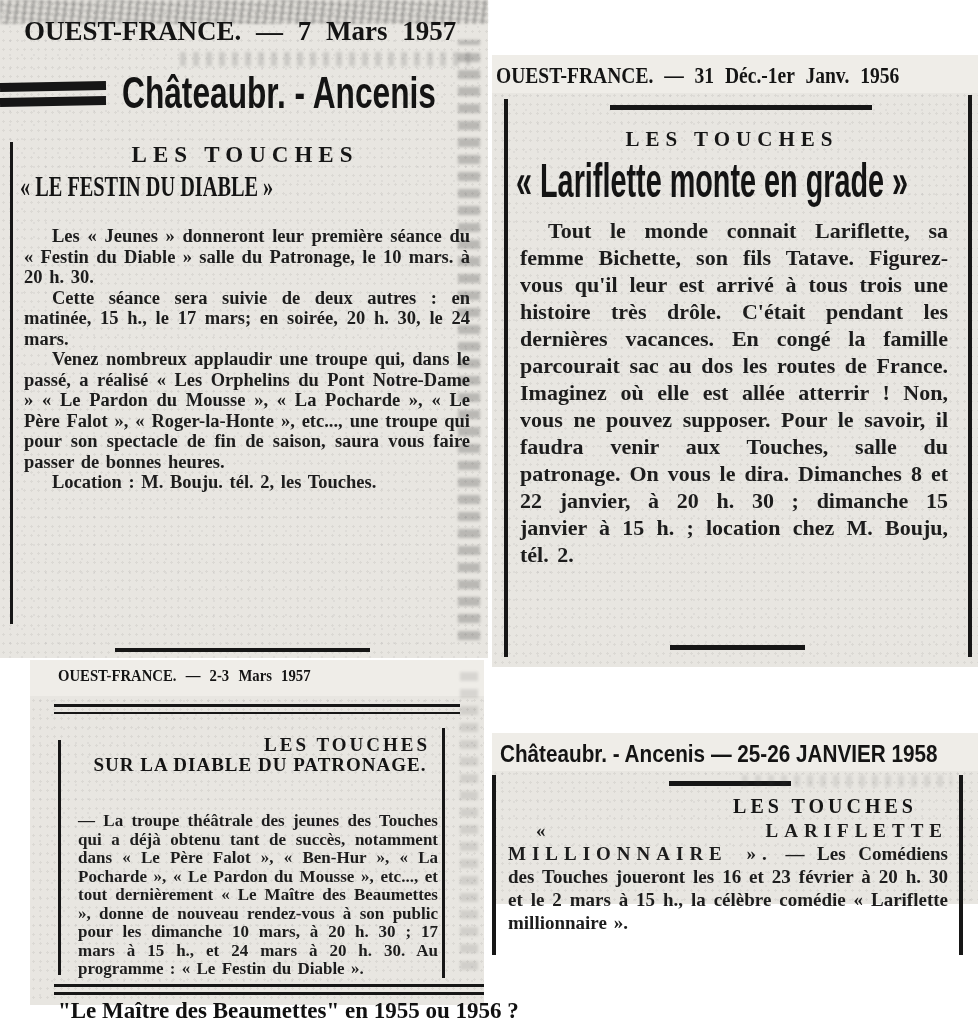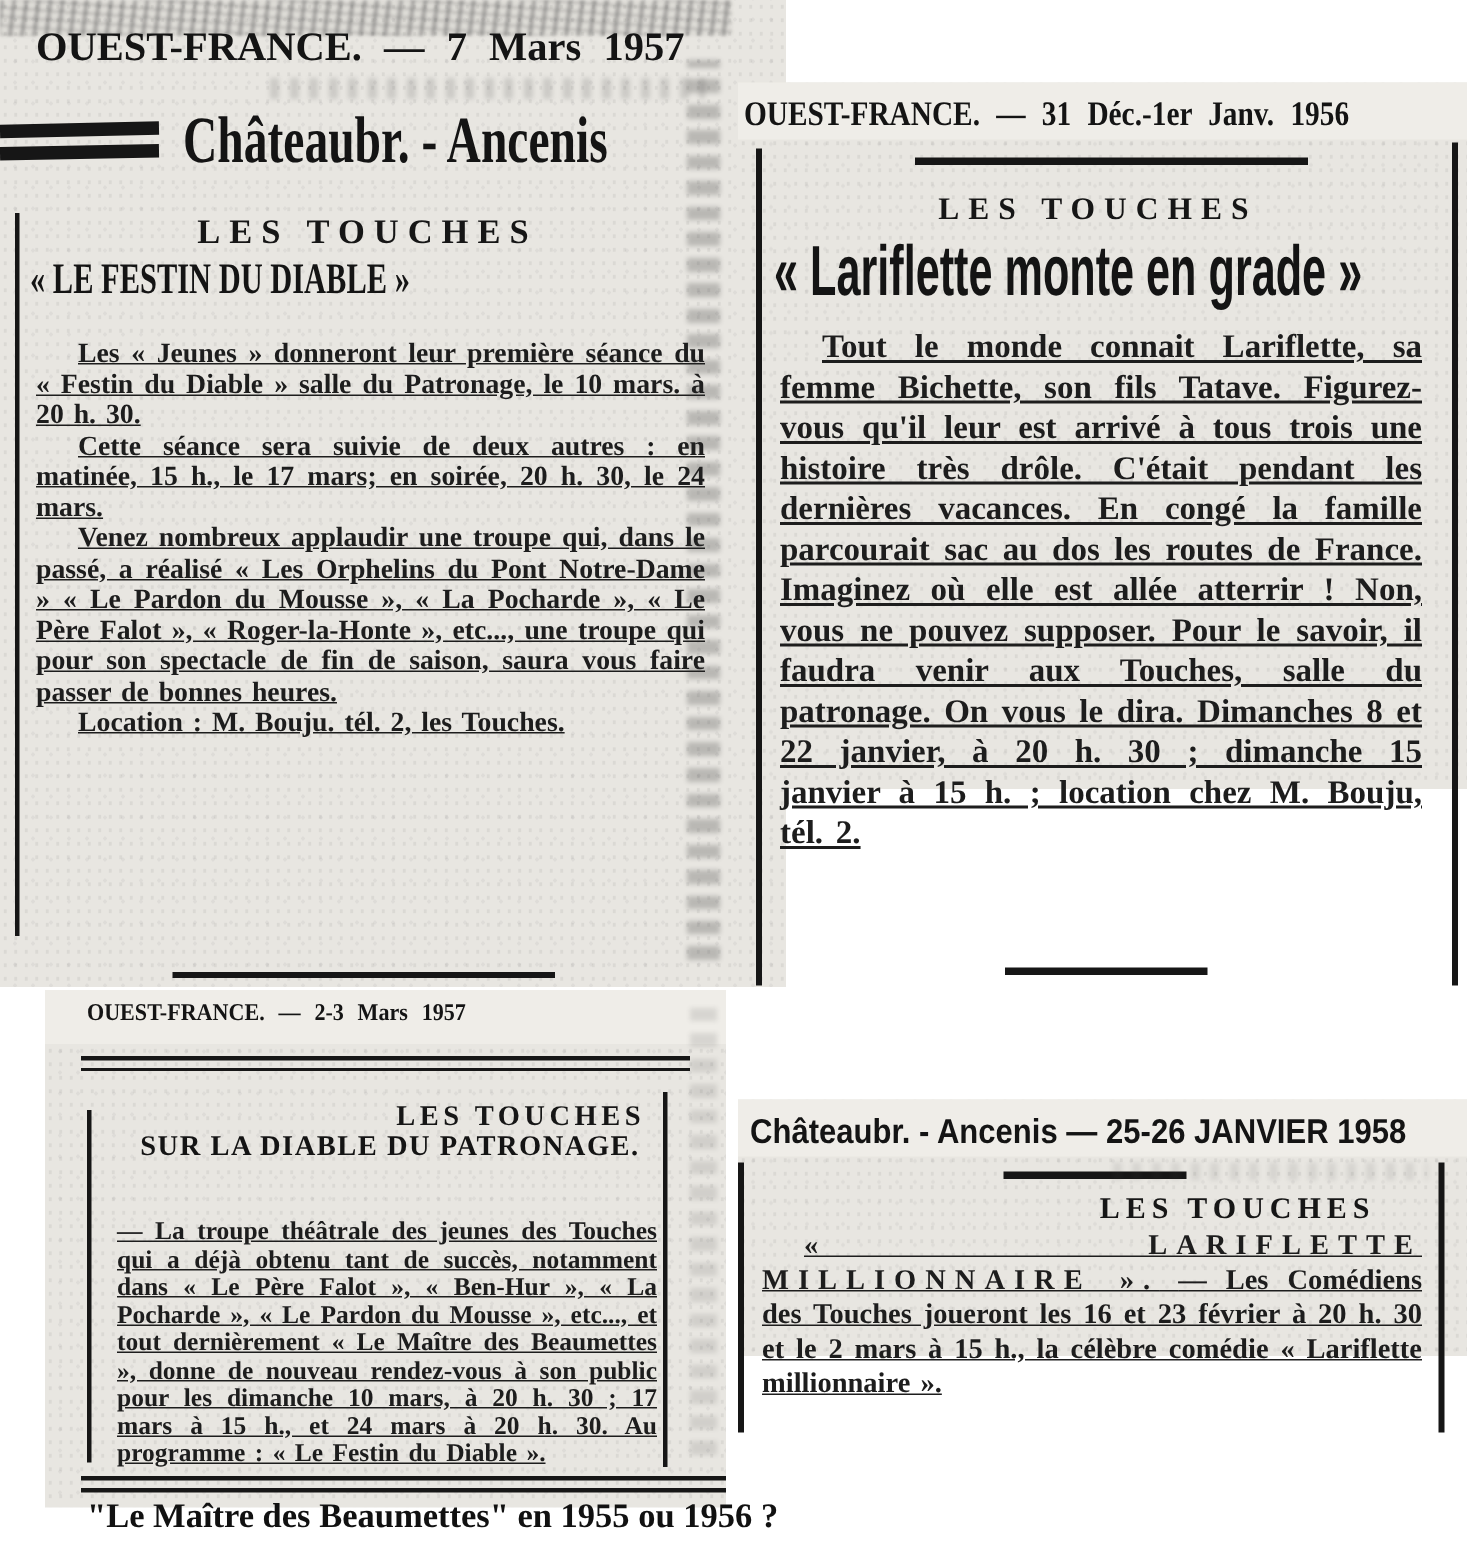--- a/index.html
+++ b/index.html
@@ -8,47 +8,47 @@
   .paper{position:absolute;background-color:#e8e6e1;
          background-image:radial-gradient(rgba(40,40,40,.07) 1px,transparent 1.1px),
                           radial-gradient(rgba(40,40,40,.05) 1px,transparent 1.3px);
          background-size:7px 9px,12px 14px;background-position:0 0,4px 6px;}
   .band{position:absolute;left:0;right:0;background:#efede8;}
   .rule{position:absolute;background:#161616;}
   .squeeze{display:inline-block;white-space:nowrap;transform-origin:0 50%;}
   .masthead{position:absolute;font-weight:bold;white-space:nowrap;color:#141414;}
   .kicker{position:absolute;font-weight:bold;letter-spacing:6px;color:#161616;}
   .bodycol{position:absolute;text-align:justify;font-weight:bold;color:#1d1d1d;}
-  .bodycol p{margin:0;text-indent:28px;text-decoration:underline;}
+  .bodycol p{margin:0;text-indent:28px;}
   .bodycol p.noindent{text-indent:0;margin-top:36px;}
   .noise{position:absolute;pointer-events:none;}
   .noise.vstrip{background:repeating-linear-gradient(0deg,rgba(45,45,45,.55) 0 9px,transparent 9px 17px);
                 filter:blur(1.6px);opacity:.45;}
   .noise.hsmudge{background:repeating-linear-gradient(90deg,rgba(70,70,70,.5) 0 6px,transparent 6px 13px);
                  filter:blur(1.8px);opacity:.35;}
   .noise.topband{background:repeating-linear-gradient(97deg,rgba(70,70,70,.45) 0 3px,rgba(180,178,172,.25) 3px 8px),
                  repeating-linear-gradient(4deg,rgba(90,90,90,.3) 0 2px,transparent 2px 6px);
                  filter:blur(1px);opacity:.8;}
   .doubleline{position:absolute;border-top:3px solid #161616;border-bottom:2px solid #161616;height:5px;}
   .caption{position:absolute;font-weight:bold;font-size:23px;color:#111;white-space:nowrap;}
   .spaced{letter-spacing:6px;font-weight:bold;}
 </style>
 </head>
 <body>
 
 <div class="canvas">
 
-  <article class="paper" style="left:0;top:0;width:488px;height:658px;padding-left:36px;">
+  <article class="paper" style="left:0;top:0;width:488px;height:658px;">
     <div class="noise topband" style="left:0;top:0;width:488px;height:24px;"></div>
     <div class="masthead" style="left:24px;top:16px;font-size:27px;word-spacing:8px;">OUEST-FRANCE. — 7 Mars 1957</div>
     <div class="noise hsmudge" style="left:180px;top:52px;width:290px;height:14px;"></div>
 
     <div class="rule" style="left:0;top:82px;width:106px;height:9px;transform:rotate(-1.2deg);"></div>
     <div class="rule" style="left:0;top:97px;width:106px;height:9px;transform:rotate(-1deg);"></div>
-    <div class="masthead" style="left:122px;top:68px;font-size:44px;font-family:Liberation Serif, serif;">
+    <div class="masthead" style="left:122px;top:68px;font-size:44px;font-family:Liberation Sans, sans-serif;">
       <span class="squeeze" style="transform:scaleX(0.72);">Châteaubr. - Ancenis</span>
     </div>
 
     <div class="rule" style="left:10px;top:142px;width:3px;height:482px;"></div>
 
     <div class="kicker" style="left:30px;top:142px;width:430px;text-align:center;font-size:23px;">LES TOUCHES</div>
 
     <div class="masthead" style="left:20px;top:170px;font-size:29px;">
       <span class="squeeze" style="transform:scaleX(0.70);">« LE FESTIN DU DIABLE »</span>
     </div>
@@ -58,21 +58,21 @@
       <p>Cette séance sera suivie de deux autres : en matinée, 15 h., le 17 mars; en soirée, 20 h. 30, le 24 mars.</p>
       <p>Venez nombreux applaudir une troupe qui, dans le passé, a réalisé « Les Orphelins du Pont Notre-Dame » « Le Pardon du Mousse », « La Pocharde », « Le Père Falot », « Roger-la-Honte », etc..., une troupe qui pour son spectacle de fin de saison, saura vous faire passer de bonnes heures.</p>
       <p>Location : M. Bouju. tél. 2, les Touches.</p>
     </div>
 
     <div class="noise vstrip" style="left:458px;top:40px;width:22px;height:600px;"></div>
 
     <div class="rule" style="left:115px;top:648px;width:255px;height:4px;"></div>
   </article>
 
-  <article class="paper" style="left:492px;top:55px;width:486px;height:471px;">
+  <article class="paper" style="left:492px;top:55px;width:486px;height:612px;">
     <div class="band" style="top:0;height:38px;"></div>
     <div class="masthead" style="left:4px;top:8px;font-size:23px;">
       <span class="squeeze" style="transform:scaleX(0.85);word-spacing:7px;">OUEST-FRANCE. — 31 Déc.-1er Janv. 1956</span>
     </div>
 
     <div class="rule" style="left:12px;top:44px;width:4px;height:558px;"></div>
     <div class="rule" style="left:476px;top:40px;width:4px;height:562px;"></div>
     <div class="rule" style="left:118px;top:50px;width:262px;height:5px;"></div>
 
     <div class="kicker" style="left:30px;top:72px;width:420px;text-align:center;font-size:21px;">LES TOUCHES</div>

